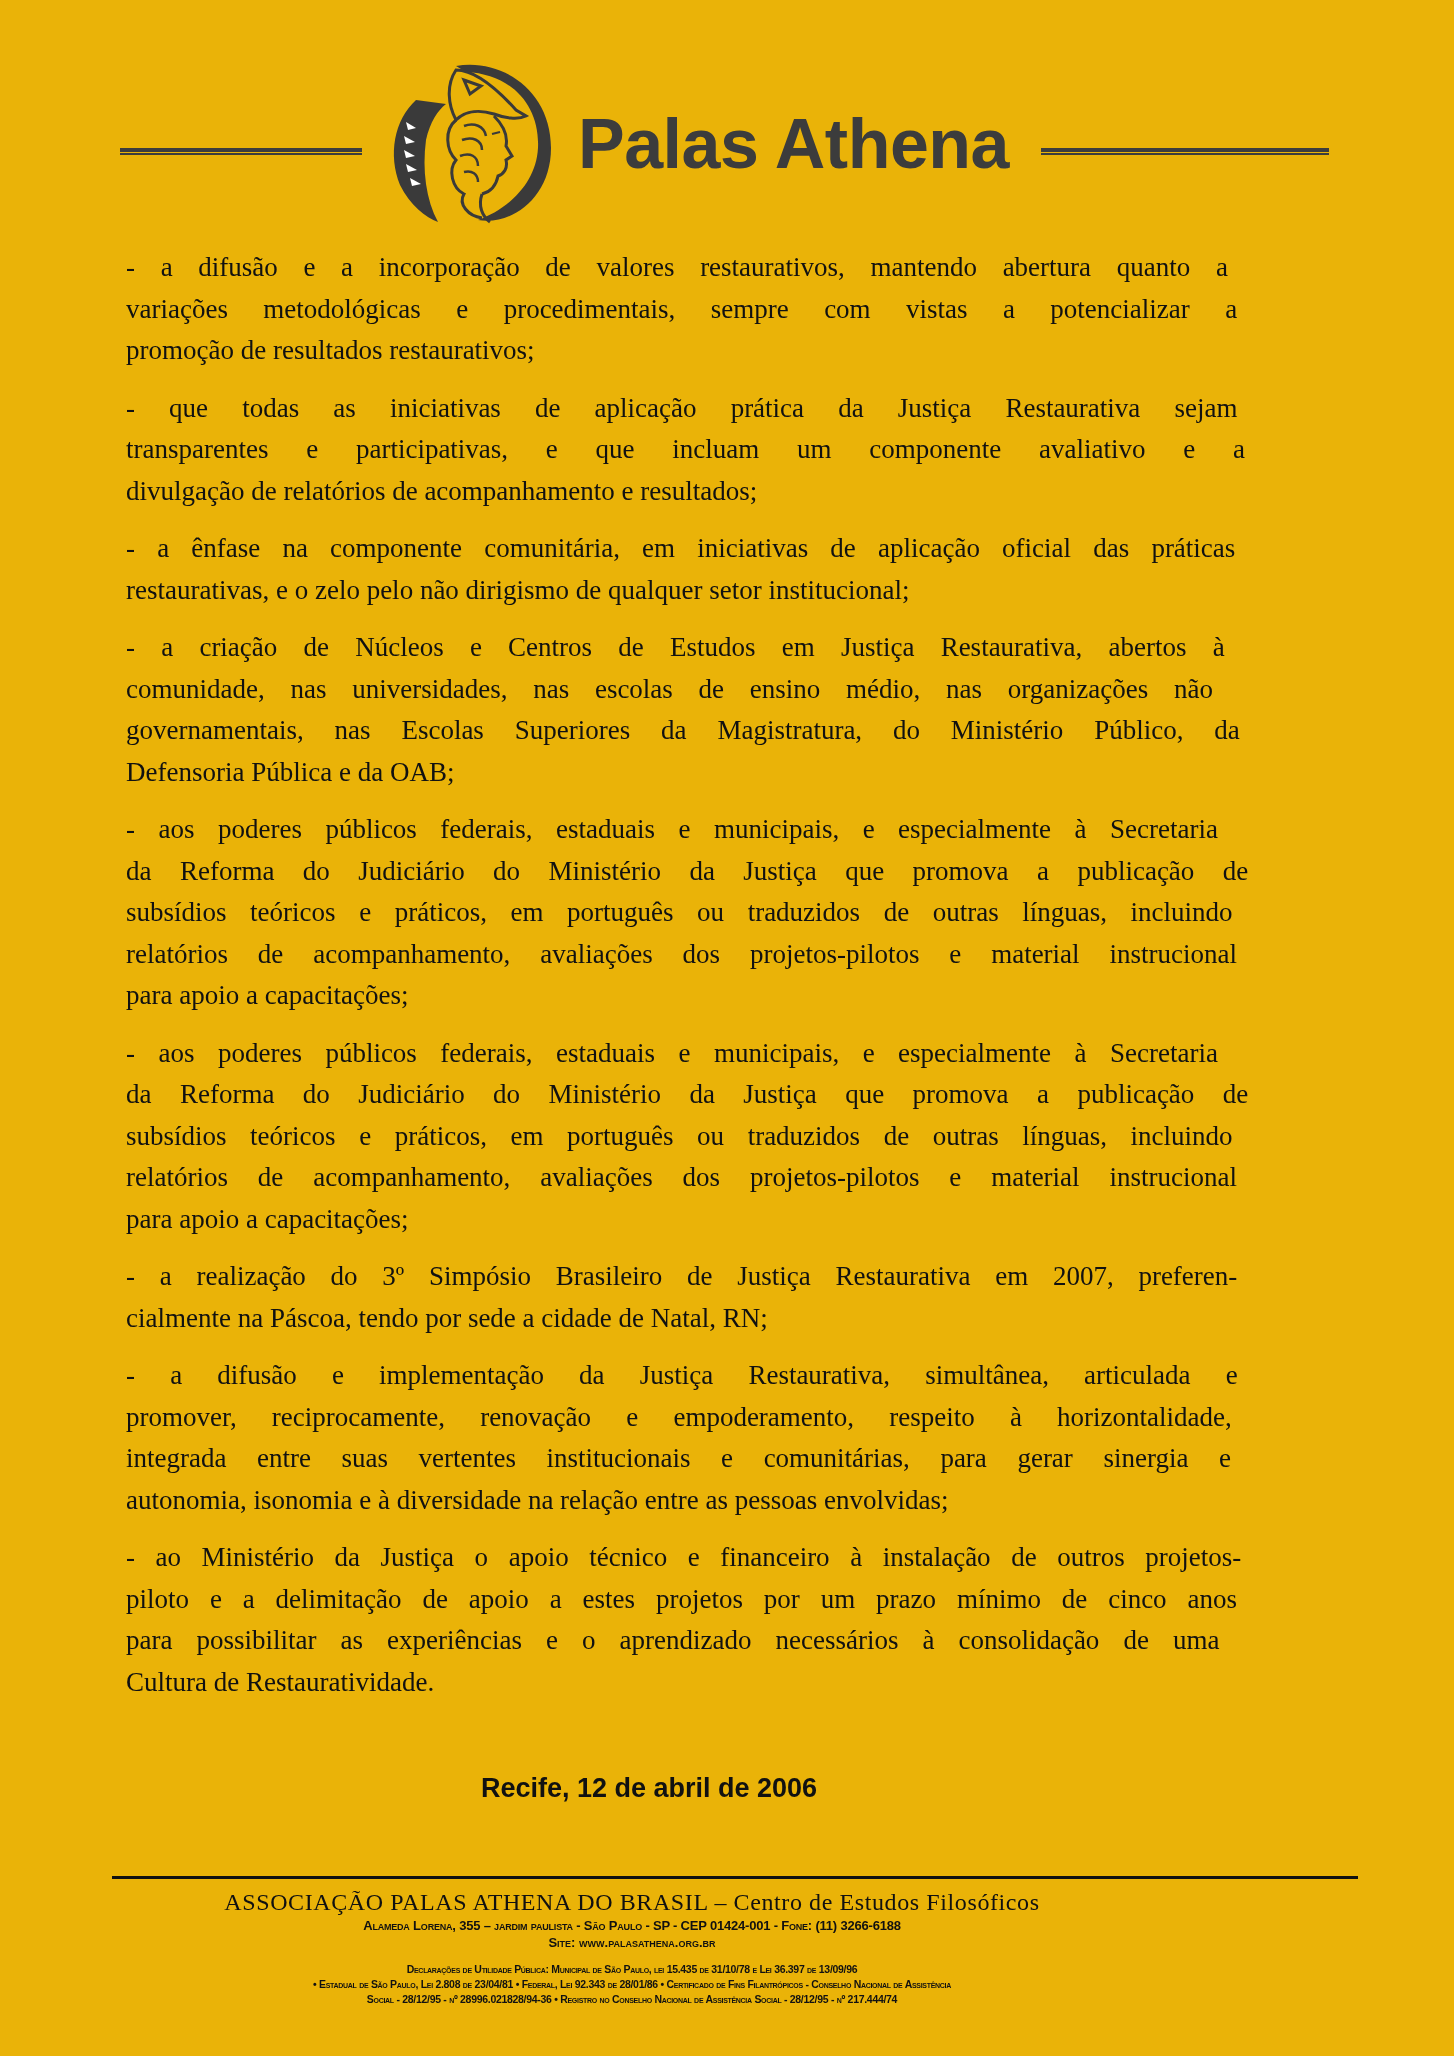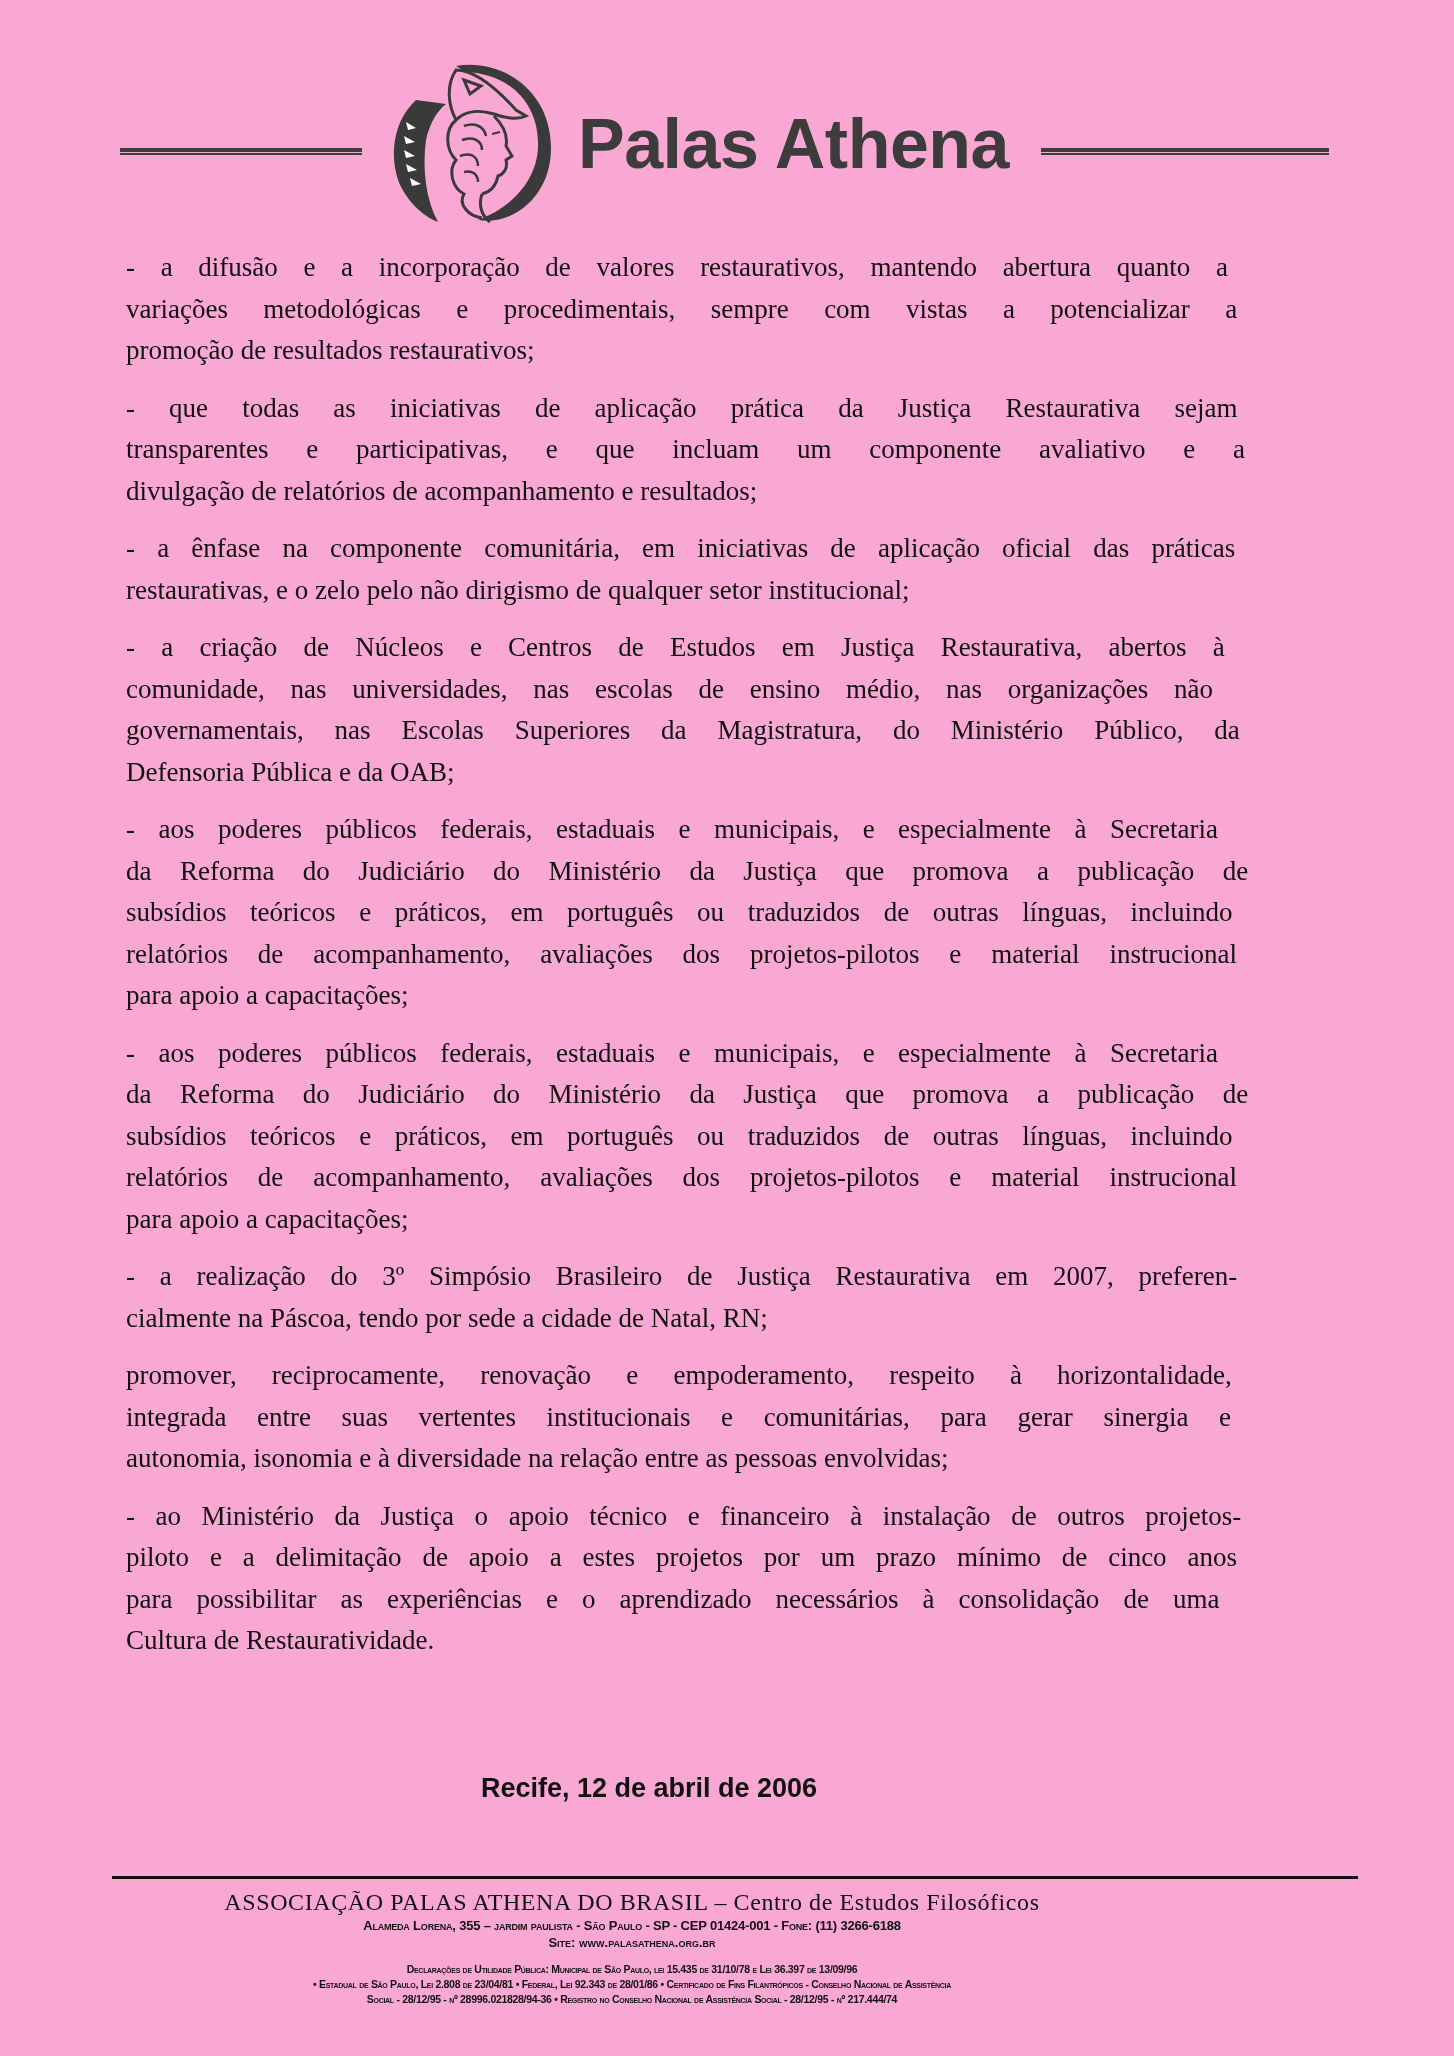--- a/index.html
+++ b/index.html
@@ -1,17 +1,17 @@
 <!DOCTYPE html>
 <html><head>
 <meta charset="utf-8">
 <style>
   html, body { margin: 0; padding: 0; background: #ffffff; }
   body { width: 1454px; height: 2056px; position: relative; overflow: hidden; color: #111; }
-  .page { position: absolute; left: 0; top: 0; width: 1454px; height: 2056px; background: #f9a8d4; }
+  .page { position: absolute; left: 0; top: 0; width: 1454px; height: 2056px; background: #eab308; }
 
   
   .rule-double { position: absolute; height: 8px; }
   .rule-double .thick { position: absolute; left: 0; right: 0; top: 0; height: 4px; background: #3d3d3d; }
   .rule-double .thin { position: absolute; left: 0; right: 0; top: 5px; height: 2px; background: #3d3d3d; }
   #rule-left { left: 120px; top: 148px; width: 242px; }
   #rule-right { left: 1041px; top: 148px; width: 288px; }
   .logo { position: absolute; left: 386px; top: 60px; width: 170px; height: 168px; }
   .wordmark { position: absolute; left: 578px; top: 104px; font-family: "Liberation Sans", sans-serif; font-weight: bold; font-size: 70px; line-height: 80px; color: #3c3c3c; letter-spacing: -0.5px; white-space: nowrap; }
 
@@ -111,20 +111,21 @@
         <span class="line" style="display: block; word-spacing: 21.6667px; text-align: left; text-align-last: left;">da Reforma do Judiciário do Ministério da Justiça que promova a publicação de</span>
         <span class="line" style="display: block; word-spacing: 16.8182px; text-align: left; text-align-last: left;">subsídios teóricos e práticos, em português ou traduzidos de outras línguas, incluindo</span>
         <span class="line" style="display: block; word-spacing: 23.125px; text-align: left; text-align-last: left;">relatórios de acompanhamento, avaliações dos projetos-pilotos e material instrucional</span>
         <span class="line last">para apoio a capacitações;</span>
       </div>
       <div class="para">
         <span class="line" style="display: block; word-spacing: 18px; text-align: left; text-align-last: left;">- a realização do 3º Simpósio Brasileiro de Justiça Restaurativa em 2007, preferen-</span>
         <span class="line last">cialmente na Páscoa, tendo por sede a cidade de Natal, RN;</span>
       </div>
       <div class="para">
+        <span class="line" style="display: block; word-spacing: 28.4px; text-align: left; text-align-last: left;">- a difusão e implementação da Justiça Restaurativa, simultânea, articulada e</span>
         <span class="line" style="display: block; word-spacing: 28.4286px; text-align: left; text-align-last: left;">promover, reciprocamente, renovação e empoderamento, respeito à horizontalidade,</span>
         <span class="line" style="display: block; word-spacing: 23.8px; text-align: left; text-align-last: left;">integrada entre suas vertentes institucionais e comunitárias, para gerar sinergia e</span>
         <span class="line last">autonomia, isonomia e à diversidade na relação entre as pessoas envolvidas;</span>
       </div>
       <div class="para">
         <span class="line" style="display: block; word-spacing: 13.7857px; text-align: left; text-align-last: left;">- ao Ministério da Justiça o apoio técnico e financeiro à instalação de outros projetos-</span>
         <span class="line" style="display: block; word-spacing: 14.1333px; text-align: left; text-align-last: left;">piloto e a delimitação de apoio a estes projetos por um prazo mínimo de cinco anos</span>
         <span class="line" style="display: block; word-spacing: 17.2727px; text-align: left; text-align-last: left;">para possibilitar as experiências e o aprendizado necessários à consolidação de uma</span>
         <span class="line last">Cultura de Restauratividade.</span>
       </div>

